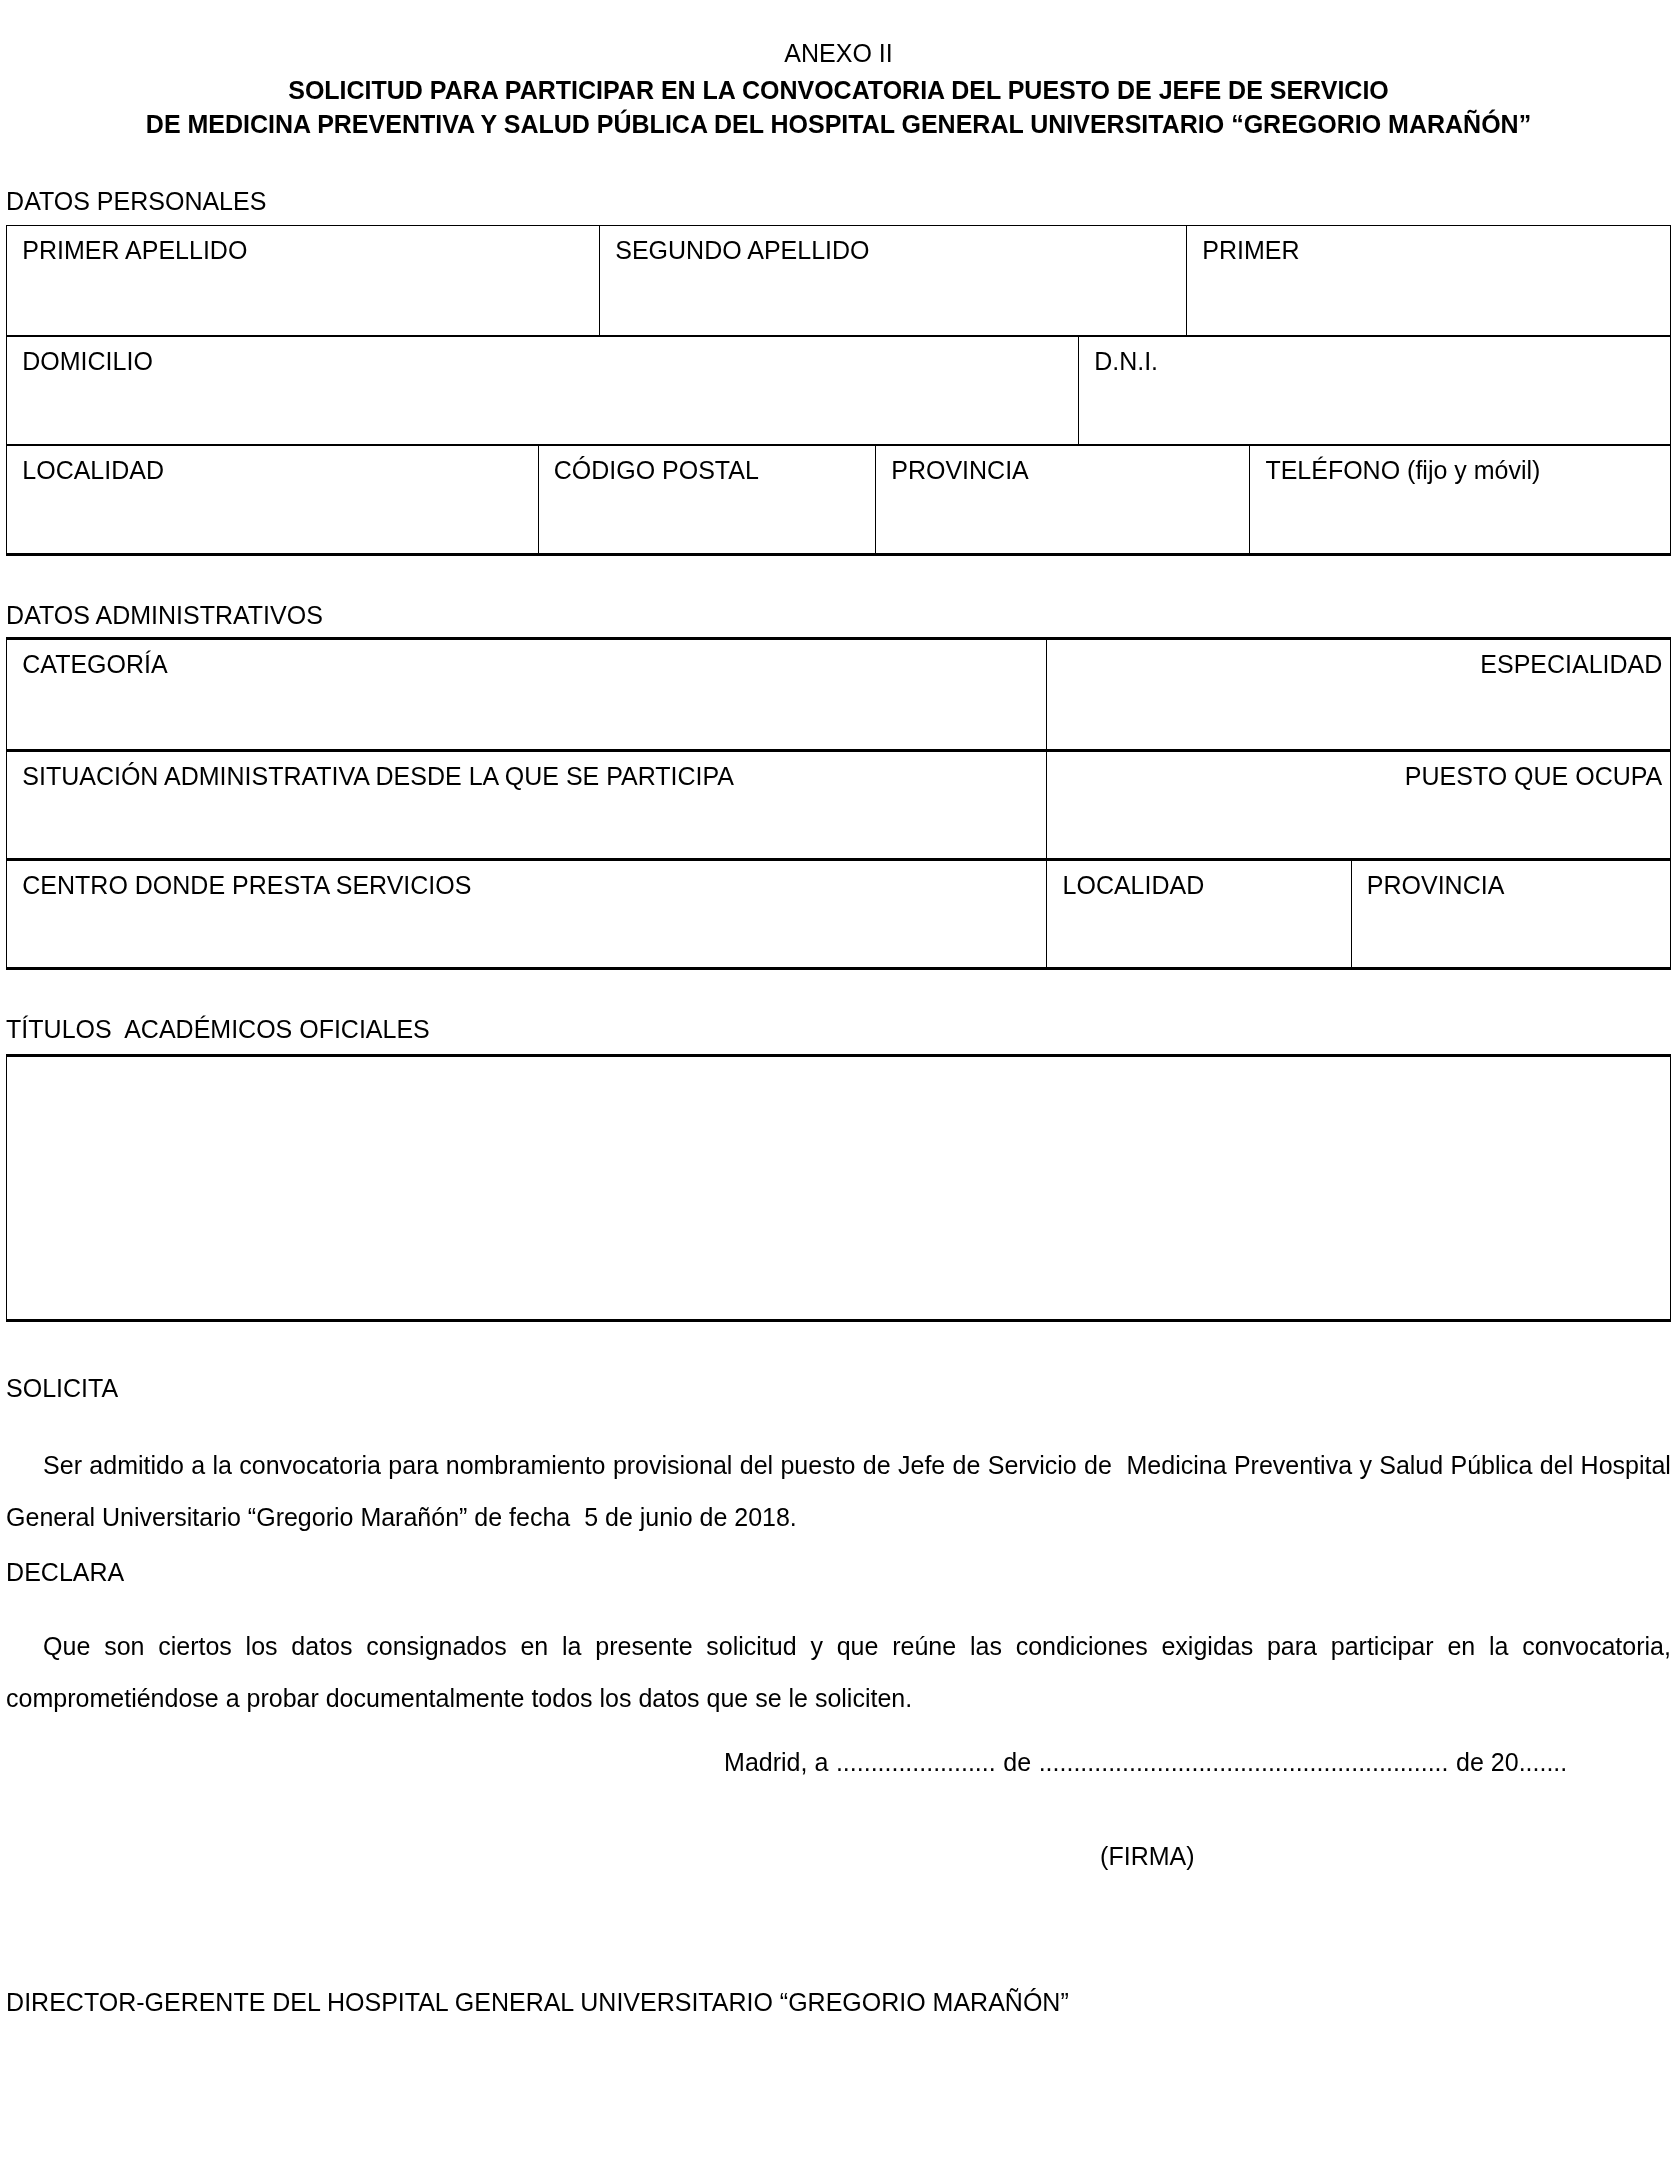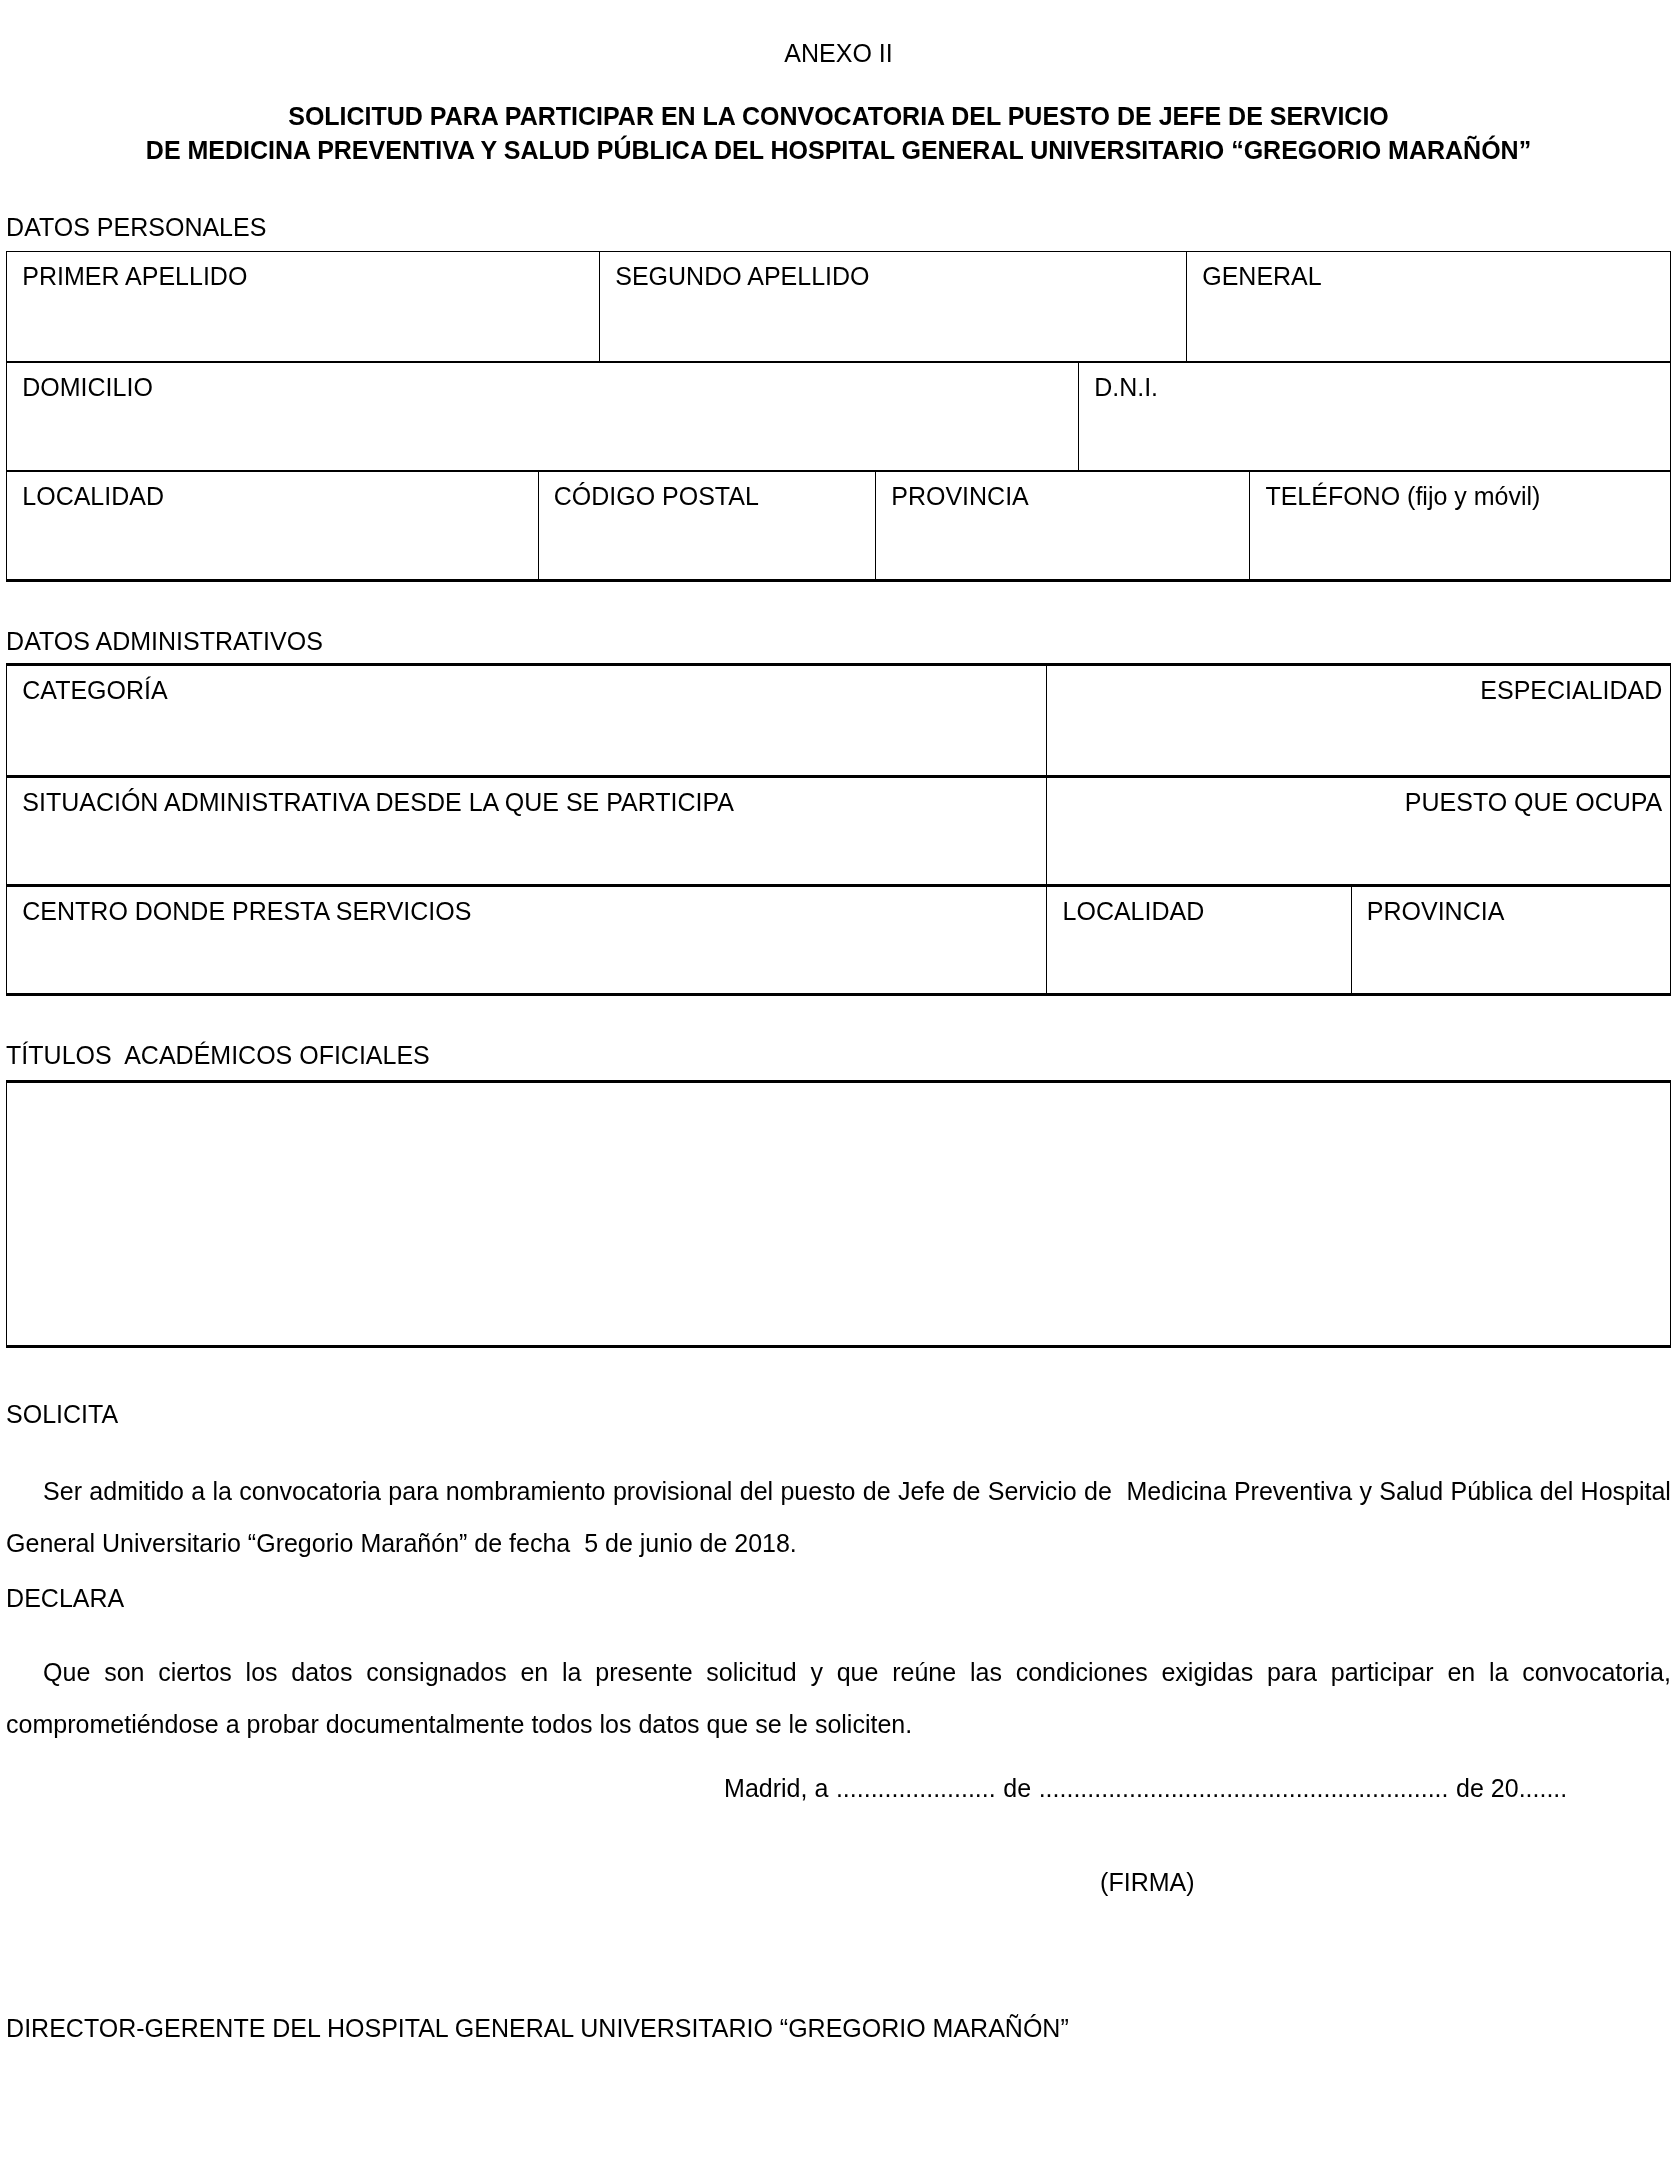--- a/index.html
+++ b/index.html
@@ -14,21 +14,21 @@
     font-family: "Liberation Sans", "DejaVu Sans", sans-serif;
     font-size: 25px;
     padding: 40px 6.1px 0 6.1px;
     overflow: hidden;
   }
   .annex {
     text-align: center;
     line-height: 27.4px;
   }
   .title-block {
-    margin-top: 32px;
+    margin-top: 6px;
     text-align: center;
     font-weight: bold;
     line-height: 34px;
   }
   .title-line { white-space: nowrap; }
   .section-heading {
     margin-top: 46px;
     line-height: 27.4px;
     white-space: pre-wrap;
   }
@@ -118,21 +118,21 @@
 
   <div class="tbl personales">
     <div class="row p-r1">
       <div class="cell c1">
         <span>PRIMER APELLIDO</span>
       </div>
       <div class="cell c2">
         <span>SEGUNDO APELLIDO</span>
       </div>
       <div class="cell c3">
-        <span>GENERAL</span>
+        <span>PRIMER</span>
       </div>
     </div>
     <div class="row p-r2">
       <div class="cell c2">
         <span>DOMICILIO</span>
       </div>
       <div class="cell c1">
         <span>D.N.I.</span>
       </div>
     </div>

